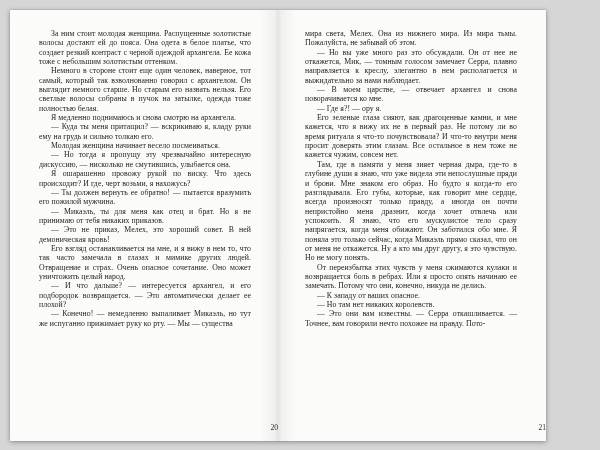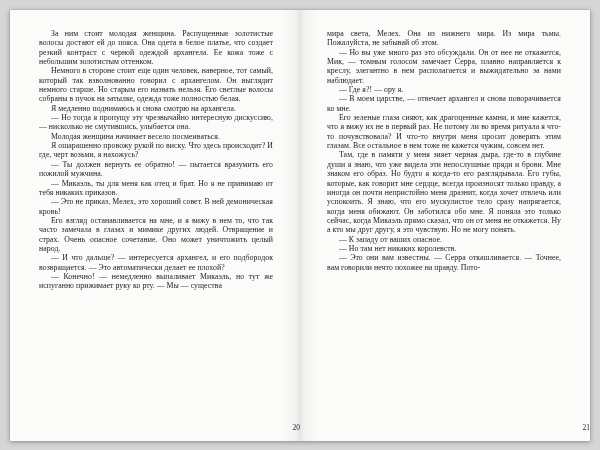--- a/index.html
+++ b/index.html
@@ -6,21 +6,21 @@
   html, body {
     width: 600px; height: 450px;
     overflow: hidden;
     font-family: "Liberation Serif", "DejaVu Serif", serif;
   }
   body { background: #d6d6d6; position: relative; }
 
   .spread {
     position: absolute;
     left: 10px; top: 10px;
-    width: 580px; height: 431px;
+    width: 536px; height: 431px;
     background: #fbfbfa;
     box-shadow: 0 1px 5px rgba(0,0,0,0.35), 0 0 1px rgba(0,0,0,0.25);
     display: flex;
   }
 
   .gutter {
     position: absolute;
     left: 50%; top: 0; bottom: 0;
     width: 36px;
     margin-left: -18px;
@@ -61,41 +61,43 @@
 </head>
 <body>
 
 <div class="spread">
 
   <div class="page left">
     <div class="page-text">
         <p>За ним стоит молодая женщина. Распущенные золотистые волосы достают ей до пояса. Она одета в белое платье, что создает резкий контраст с черной одеждой архангела. Ее кожа тоже с небольшим золотистым оттенком.</p>
         <p>Немного в стороне стоит еще один человек, наверное, тот самый, который так взволнованно говорил с архангелом. Он выглядит немного старше. Но старым его назвать нельзя. Его светлые волосы собраны в пучок на затылке, одежда тоже полностью белая.</p>
         <p>Я медленно поднимаюсь и снова смотрю на архангела.</p>
+        <p>— Куда ты меня притащил? — вскрикиваю я, кладу руки ему на грудь и сильно толкаю его.</p>
+        <p>Молодая женщина начинает весело посмеиваться.</p>
         <p>— Но тогда я пропущу эту чрезвычайно интересную дискуссию, — нисколько не смутившись, улыбается она.</p>
-        <p>Молодая женщина начинает весело посмеиваться.</p>
         <p>Я ошарашенно провожу рукой по виску. Что здесь происходит? И где, черт возьми, я нахожусь?</p>
         <p>— Ты должен вернуть ее обратно! — пытается вразумить его пожилой мужчина.</p>
         <p>— Микаэль, ты для меня как отец и брат. Но я не принимаю от тебя никаких приказов.</p>
         <p>— Это не приказ, Мелех, это хороший совет. В ней демоническая кровь!</p>
         <p>Его взгляд останавливается на мне, и я вижу в нем то, что так часто замечала в глазах и мимике других людей. Отвращение и страх. Очень опасное сочетание. Оно может уничтожить целый народ.</p>
         <p>— И что дальше? — интересуется архангел, и его подбородок возвращается. — Это автоматически делает ее плохой?</p>
         <p>— Конечно! — немедленно выпаливает Микаэль, но тут же испуганно прижимает руку ко рту. — Мы — существа</p>
       </div>
     <div class="pagenum">20</div>
   </div>
 
   <div class="page right">
     <div class="page-text">
         <p class="noindent">мира света, Мелех. Она из нижнего мира. Из мира тьмы. Пожалуйста, не забывай об этом.</p>
         <p>— Но вы уже много раз это обсуждали. Он от нее не откажется, Мик, — томным голосом замечает Серра, плавно направляется к креслу, элегантно в нем располагается и выжидательно за нами наблюдает.</p>
+        <p>— В моем царстве, — отвечает архангел и снова поворачивается ко мне.</p>
         <p>— Где я?! — ору я.</p>
-        <p>— В моем царстве, — отвечает архангел и снова поворачивается ко мне.</p>
         <p>Его зеленые глаза сияют, как драгоценные камни, и мне кажется, что я вижу их не в первый раз. Не потому ли во время ритуала я что-то почувствовала? И что-то внутри меня просит доверять этим глазам. Все остальное в нем тоже не кажется чужим, совсем нет.</p>
         <p>Там, где в памяти у меня зияет черная дыра, где-то в глубине души я знаю, что уже видела эти непослушные пряди и брови. Мне знаком его образ. Но будто я когда-то его разглядывала. Его губы, которые, как говорит мне сердце, всегда произносят только правду, а иногда он почти непристойно меня дразнит, когда хочет отвлечь или успокоить. Я знаю, что его мускулистое тело сразу напрягается, когда меня обижают. Он заботился обо мне. Я поняла это только сейчас, когда Микаэль прямо сказал, что он от меня не откажется. Ну а кто мы друг другу, я это чувствую. Но не могу понять.</p>
+        <p>От переизбытка этих чувств у меня сжимаются кулаки и возвращается боль в ребрах. Или я просто опять начинаю ее замечать. Потому что они, конечно, никуда не делись.</p>
         <p>— К западу от ваших опасное.</p>
         <p>— Но там нет никаких королевств.</p>
         <p>— Это они вам известны. — Серра откашливается. — Точнее, вам говорили нечто похожее на правду. Пото-</p>
       </div>
     <div class="pagenum">21</div>
   </div>
 
   <div class="gutter"></div>
 </div>
 

